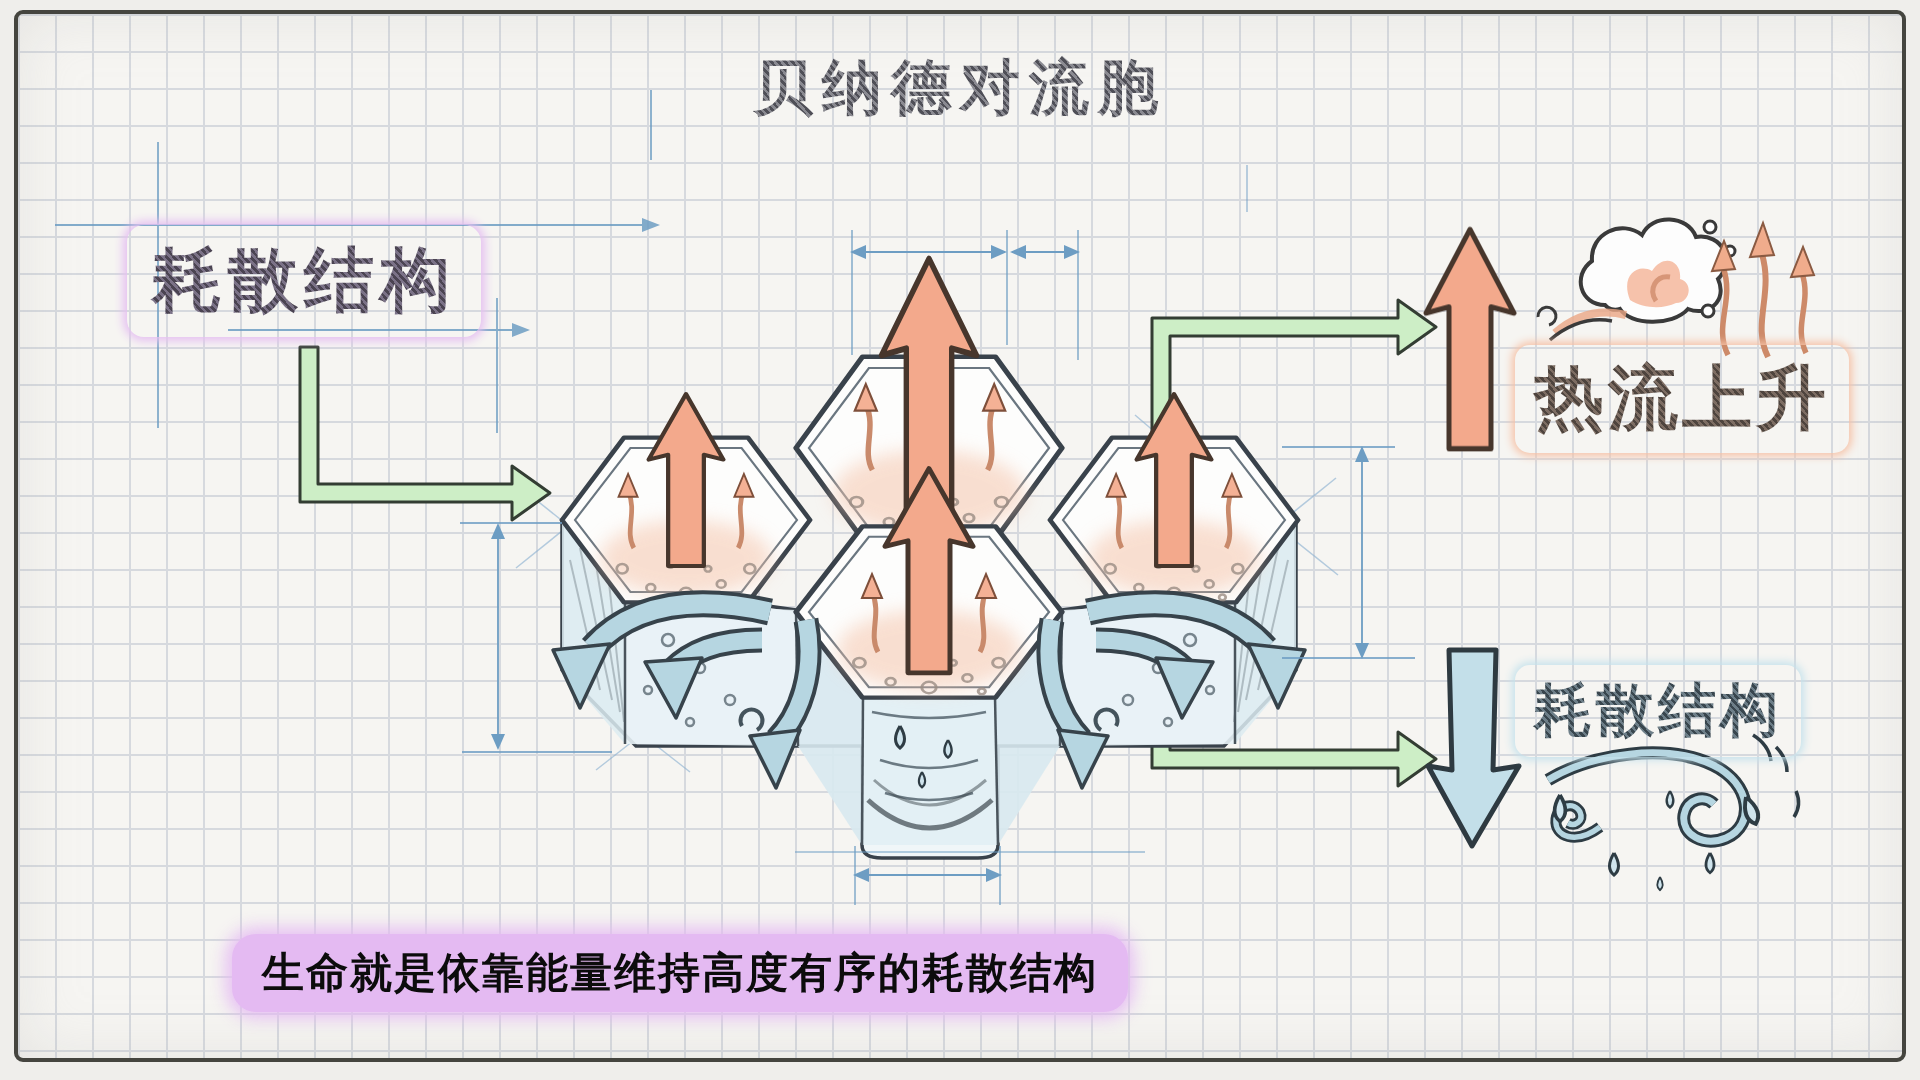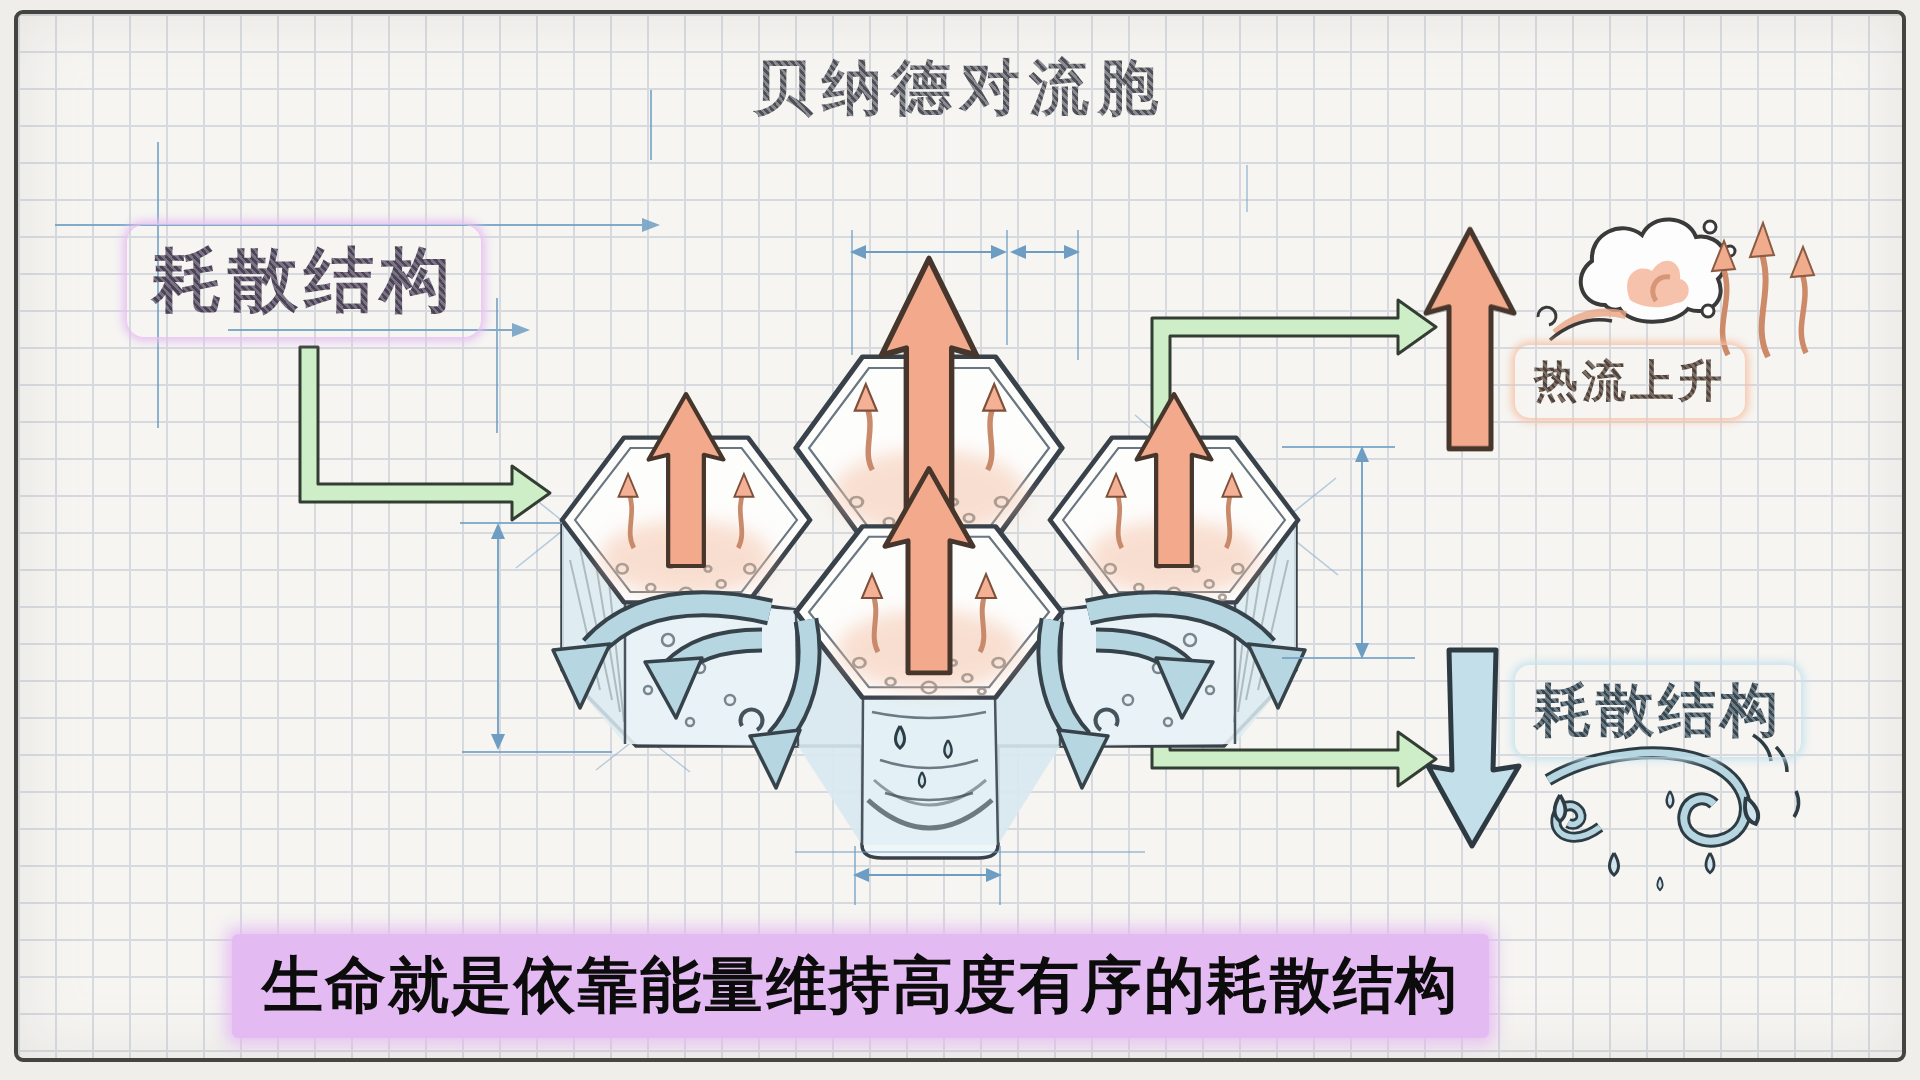--- a/index.html
+++ b/index.html
@@ -31,37 +31,37 @@
   .tag{
     border-radius:18px;padding:10px 26px;
   }
   .tag-lav{
     left:126px;top:224px;font-size:70px;letter-spacing:6px;
     background-color:var(--lavender,#e5c0f1);
     background-image:repeating-linear-gradient(48deg,#4b4452 0 2.6px,#7b7287 2.6px 5.2px);
     box-shadow:0 0 10px 3px var(--lavender,#e5c0f1);
   }
   .tag-hot{
-    left:1514px;top:344px;font-size:44px;letter-spacing:4px;padding:8px 20px;border-radius:16px;
+    left:1514px;top:344px;font-size:70px;letter-spacing:4px;padding:8px 20px;border-radius:16px;
     background-color:var(--salmon,#f6c2a7);
     background-image:repeating-linear-gradient(48deg,#4e443e 0 2.5px,#7d6d63 2.5px 5px);
     box-shadow:0 0 8px 2px var(--salmon,#f6c2a7);
   }
   .tag-cold{
     left:1514px;top:664px;font-size:58px;letter-spacing:4px;padding:8px 20px;border-radius:16px;
     background-color:var(--blue-light,#c5e2ec);
     background-image:repeating-linear-gradient(48deg,#39464e 0 2.5px,#6d7e88 2.5px 5px);
     box-shadow:0 0 8px 2px var(--blue-light,#c5e2ec);
   }
   .caption{
     position:absolute;left:232px;top:934px;white-space:nowrap;
-    font-size:61px;font-weight:800;letter-spacing:2px;
+    font-size:42px;font-weight:800;letter-spacing:2px;
     color:var(--caption-text,#0c0c0c);
     background:var(--caption-bg,#e4baf2);
-    padding:11px 30px;border-radius:6px;
+    padding:11px 30px;border-radius:24px;
     box-shadow:0 0 16px 7px rgba(228,186,242,.85);
   }
 </style>
 </head>
 <body>
 
 <div class="paper"></div>
 
 <svg class="art" viewBox="0 0 1920 1080">
   <defs>

